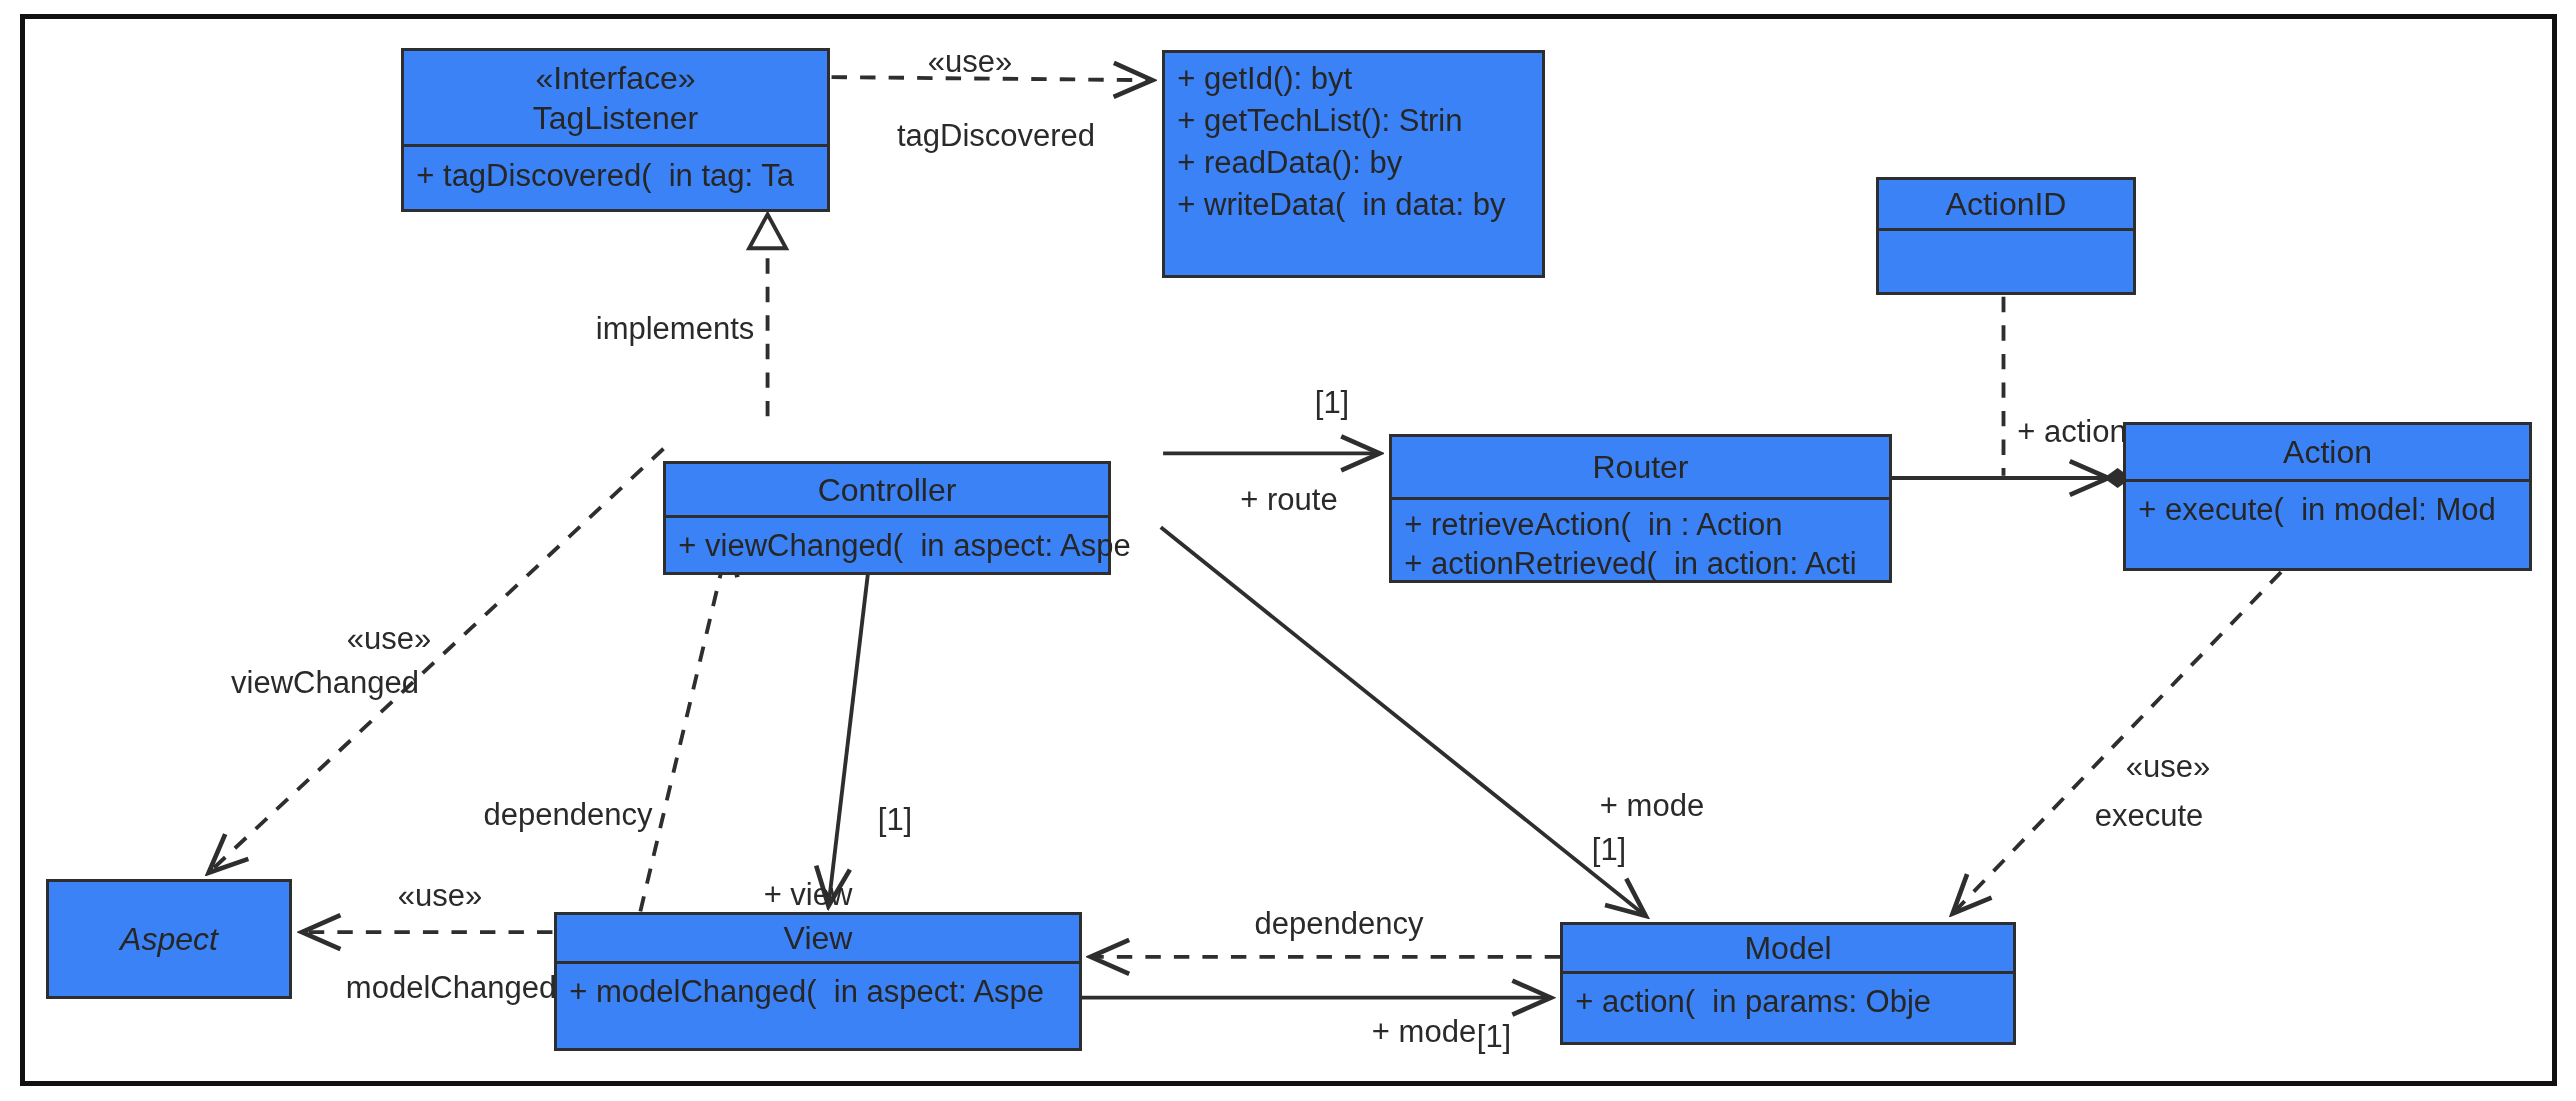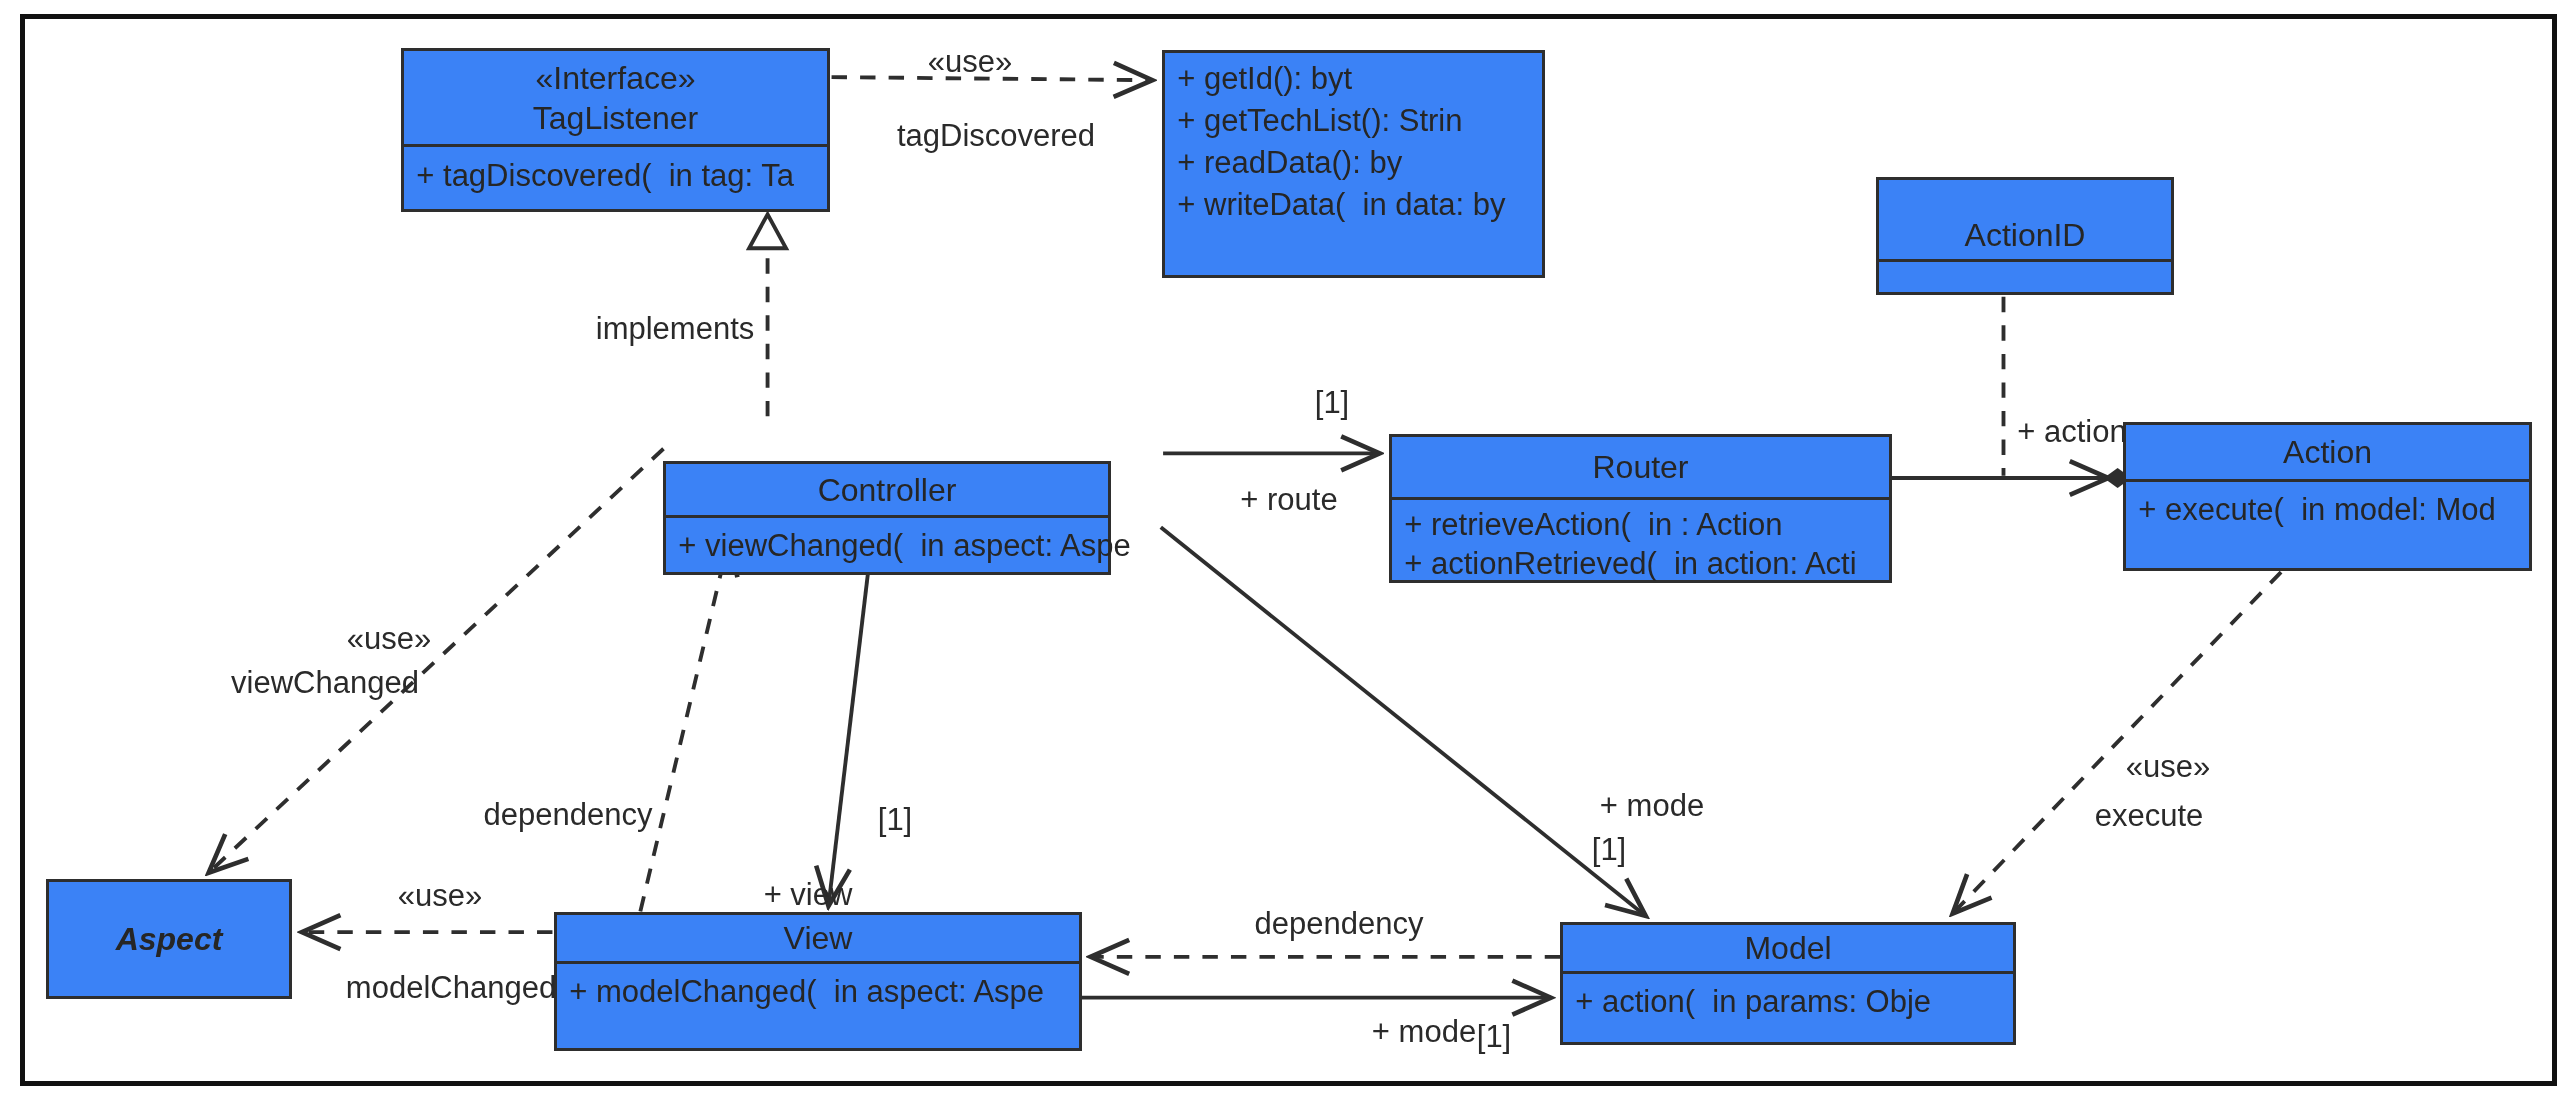--- a/index.html
+++ b/index.html
@@ -22,33 +22,33 @@
     position:absolute;box-sizing:border-box;
     border:3.9px solid #2e2e2e;background:#3b82f6;
     display:flex;flex-direction:column;
   }
   .uml-title{
     border-bottom:3.1px solid #2e2e2e;
     display:flex;flex-direction:column;align-items:center;justify-content:center;
     font-size:32px;line-height:40px;white-space:pre;
     flex:0 0 auto;
   }
-  .uml-title.no-sep{border-bottom:none;flex:1 1 auto;font-weight:bold;}
+  .uml-title.no-sep{border-bottom:none;flex:1 1 auto;}
   .uml-body{flex:1 1 auto;padding:4.6px 7.7px 0 12.3px;}
   .member{font-size:31px;white-space:pre;}
 
   #box-taglistener{left:401px;top:48px;width:429px;height:164px;}
   #box-taglistener .uml-title{height:93px;}
   #box-taglistener .member{line-height:48px;}
 
   #box-tag{left:1162px;top:50px;width:383px;height:228px;}
   #box-tag .uml-title{height:43px;}
   #box-tag .member{line-height:42px;}
 
-  #box-actionid{left:1876px;top:177px;width:298px;height:118px;justify-content:center;}
+  #box-actionid{left:1876px;top:177px;width:260px;height:118px;}
   #box-actionid .uml-title{height:48px;}
   #box-actionid .member{line-height:45px;}
 
   #box-controller{left:663px;top:415px;width:448px;height:114px;margin-top:46px;}
   #box-controller .uml-title{height:51px;}
   #box-controller .member{line-height:45px;}
 
   #box-router{left:1389px;top:434px;width:503px;height:149px;}
   #box-router .uml-title{height:60px;}
   #box-router .member{line-height:39px;}

